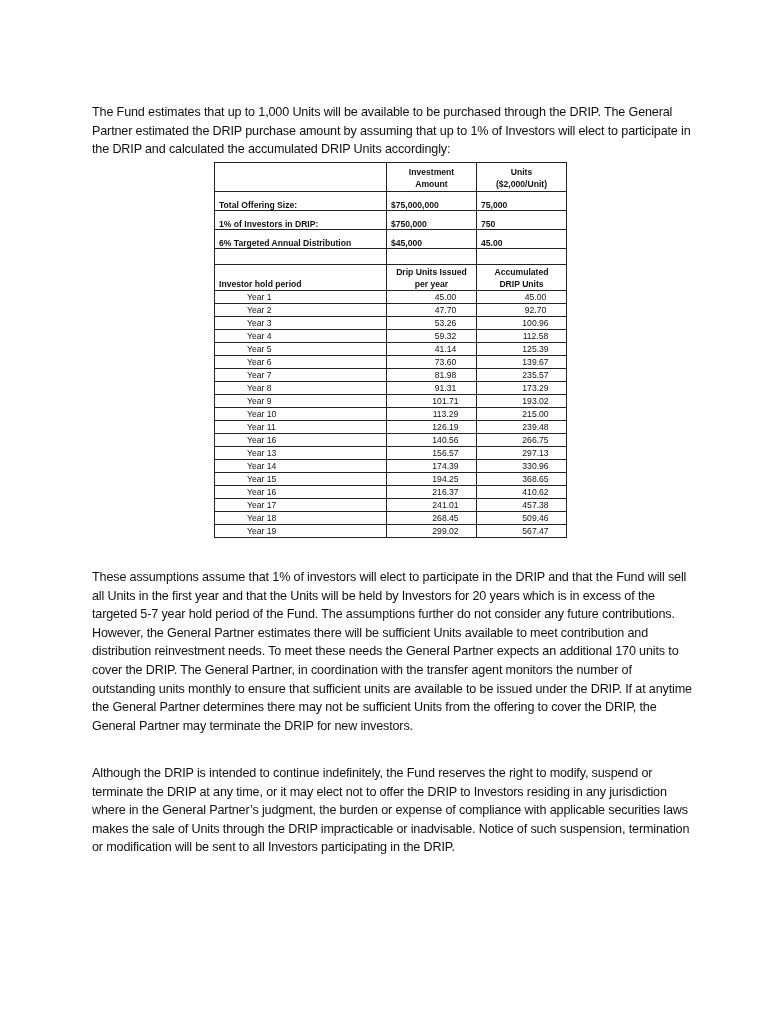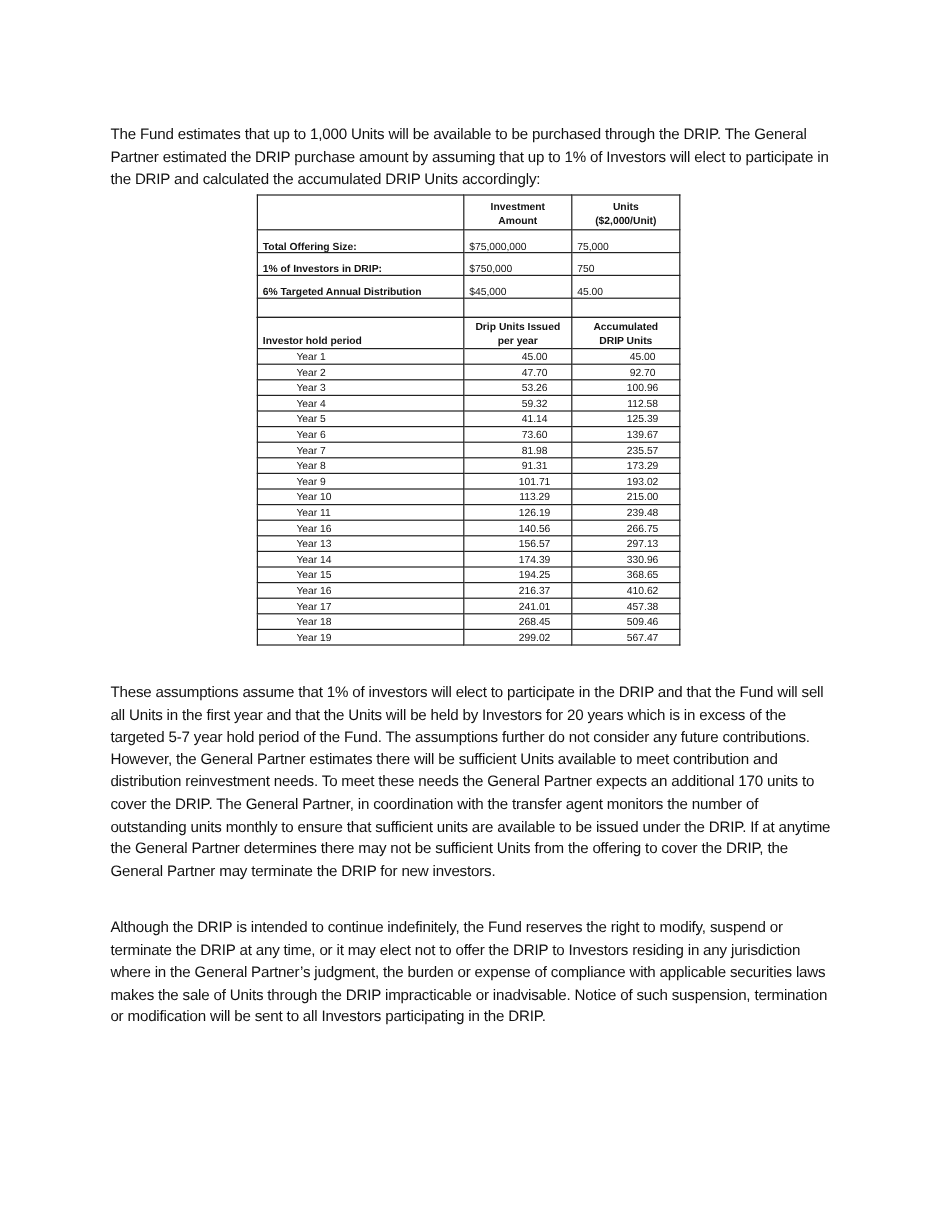--- a/index.html
+++ b/index.html
@@ -7,21 +7,21 @@
   .page { position: absolute; left: 0; top: 0; width: 632px; height: 1009px; background: #fff; }
   .para { position: absolute; left: 92px; width: 600px; font-size: 12.6px; line-height: 18.6px; color: #111; letter-spacing: -0.15px; }
   .p1 { top: 103px; }
   .p2 { top: 568px; }
   .p3 { top: 764px; }
   table.t { position: absolute; left: 214px; border-collapse: collapse; font-size: 8.6px; table-layout: fixed; }
   table.t td { border: 1px solid #222; padding: 0 4px; vertical-align: bottom; white-space: nowrap; overflow: hidden; }
   .t1 { top: 162px; width: 352px; }
   .t1 col.c1 { width: 172px; } .t1 col.c2 { width: 90px; } .t1 col.c3 { width: 90px; }
   .t1 tr.h td { height: 27px; font-weight: bold; text-align: center; line-height: 12px; padding-bottom: 1px; margin-left: 28px; }
-  .t1 tr.r td { height: 18px; }
+  .t1 tr.r td { height: 18px; font-weight: bold; }
   .t1 tr.r td.lbl { font-weight: bold; }
   .t1 tr.blank td { height: 15px; }
   .t2 { top: 264px; width: 352px; }
   .t2 col.c1 { width: 172px; } .t2 col.c2 { width: 90px; } .t2 col.c3 { width: 90px; }
   .t2 tr.h td { height: 25px; font-weight: bold; line-height: 12px; padding-bottom: 0; margin-left: 21px; }
   .t2 tr.h td.c { text-align: center; }
   .t2 tr.y td { height: 12px; line-height: 12px; padding-left: 32px; }
   .t2 tr.y td.v { text-align: center; }
   .t2 tr.h td.lbl { border-bottom: none; }
   .t2 tr.y td { border-top: 1px solid #222; }

